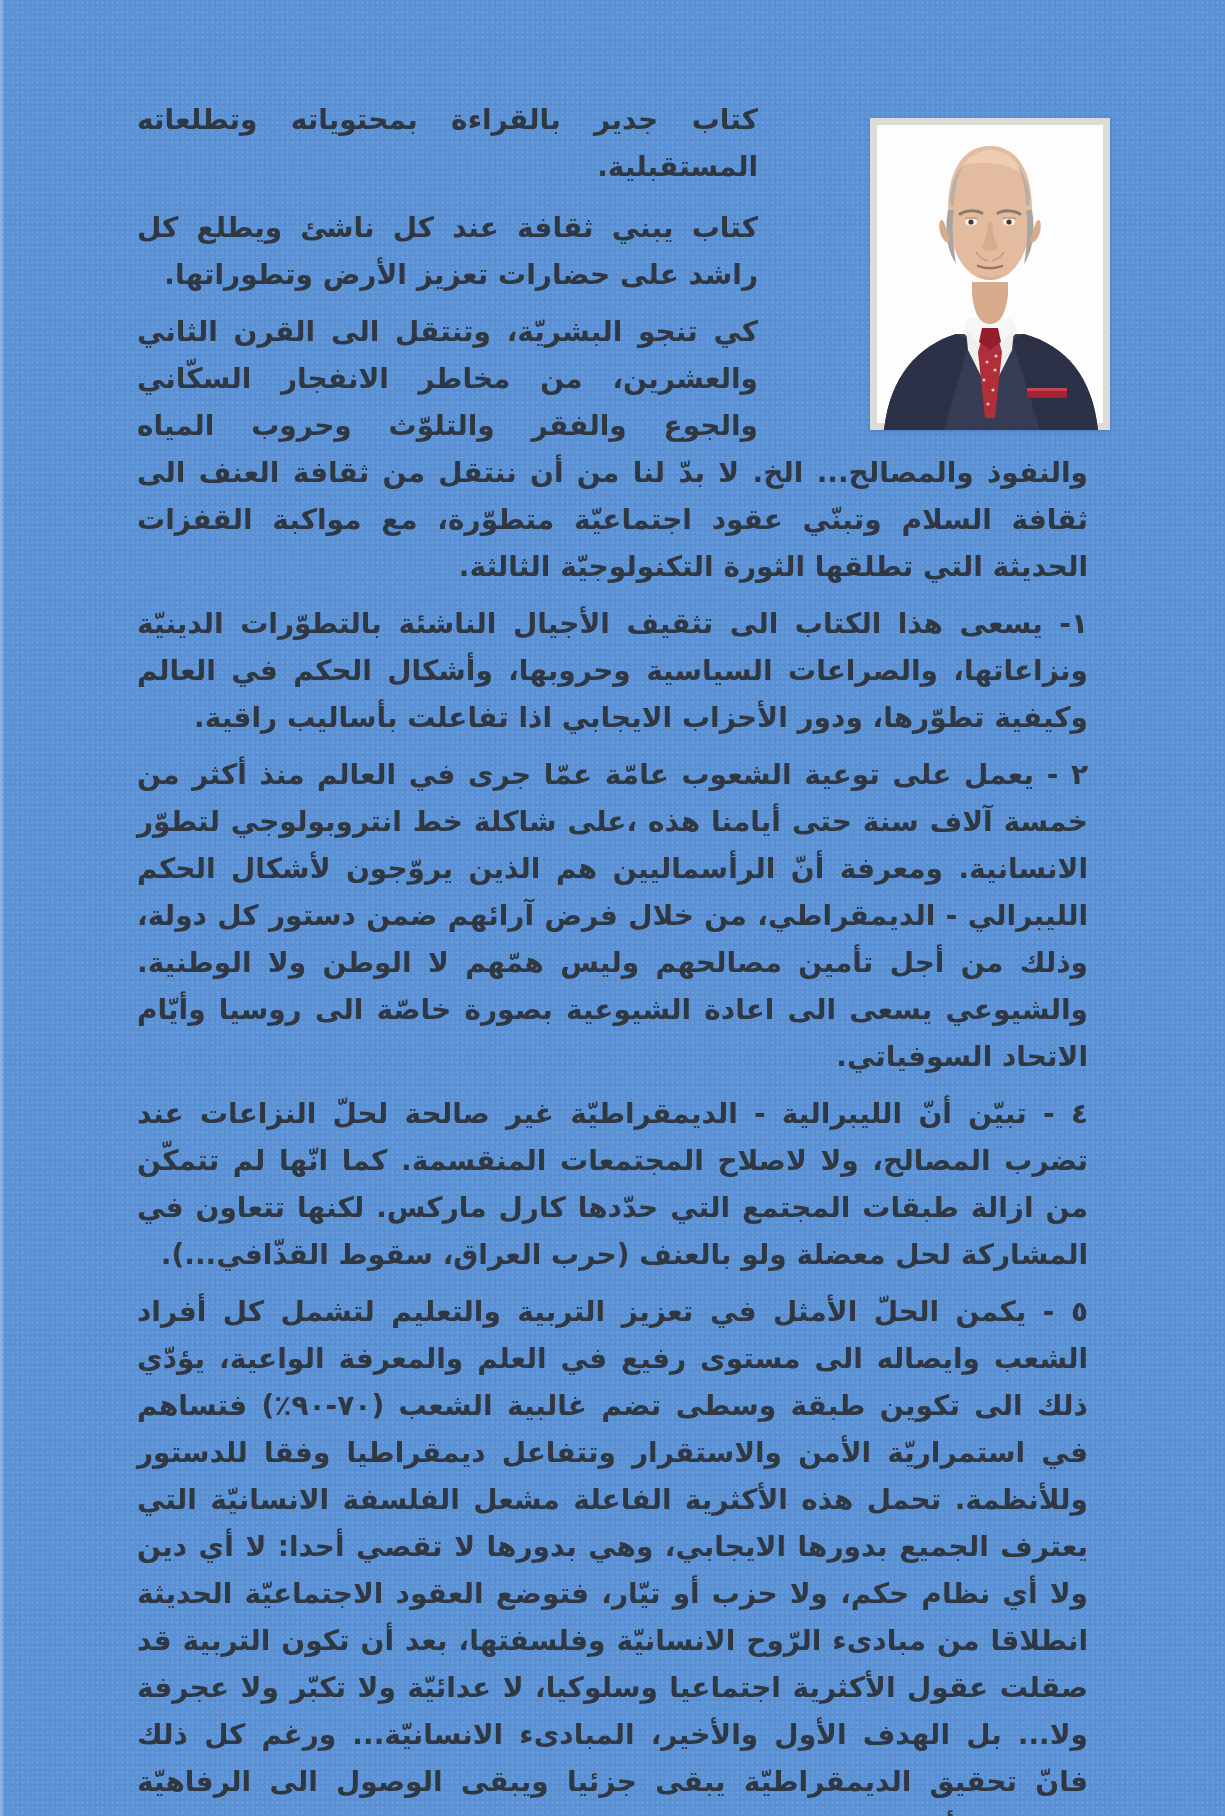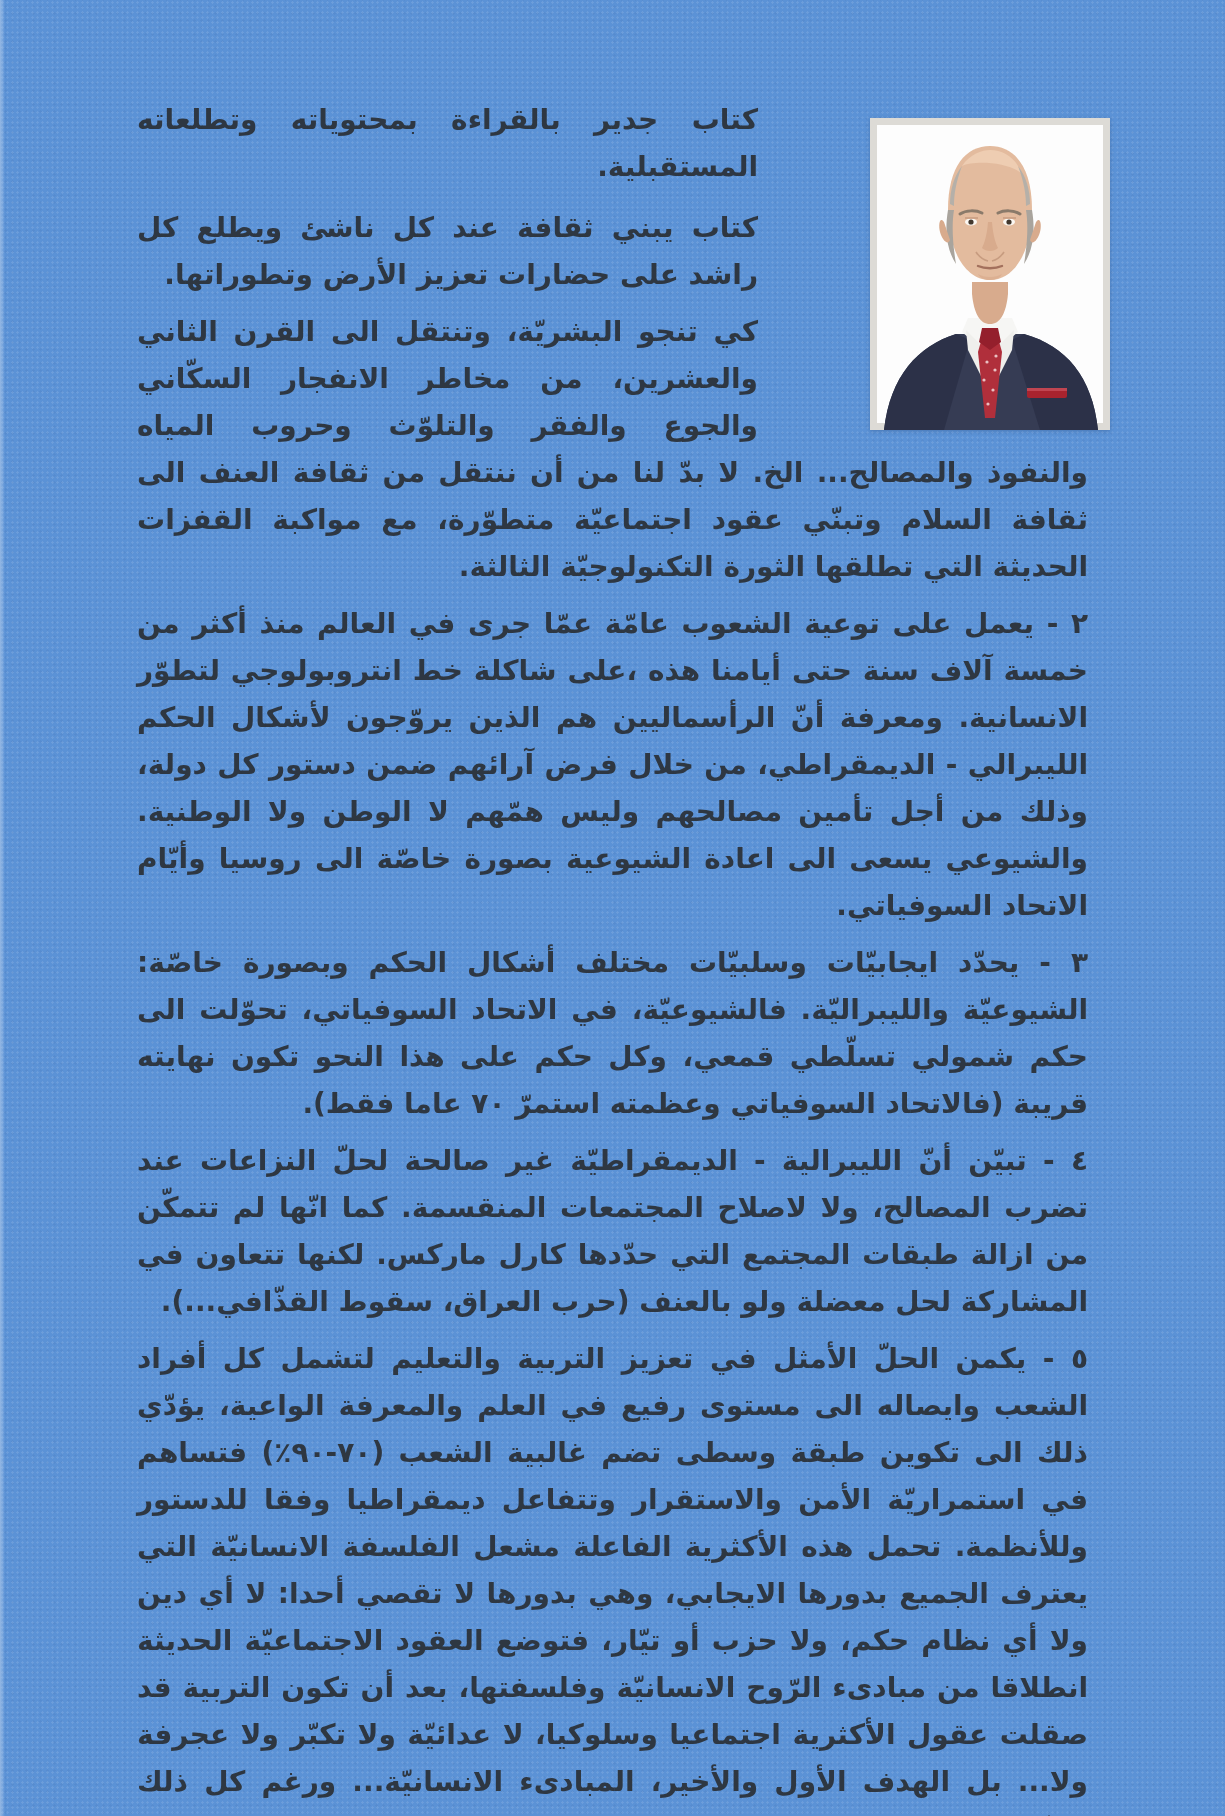--- a/index.html
+++ b/index.html
@@ -129,19 +129,19 @@
           <path d="M108,156 C114,160 126,160 132,156 C128,164 112,164 108,156 Z" fill="#d8ab8d" opacity="0.7"></path>
         </svg>
       </figure>
     </div>
 
     <p class="heading">كتاب جدير بالقراءة بمحتوياته وتطلعاته المستقبلية.</p>
 
     <p class="para">كتاب يبني ثقافة عند كل ناشئ ويطلع كل راشد على حضارات تعزيز الأرض وتطوراتها.</p>
     <p class="para">كي تنجو البشريّة، وتنتقل الى القرن الثاني والعشرين، من مخاطر الانفجار السكّاني والجوع والفقر والتلوّث وحروب المياه والنفوذ والمصالح... الخ. لا بدّ لنا من أن ننتقل من ثقافة العنف الى ثقافة السلام وتبنّي عقود اجتماعيّة متطوّرة، مع مواكبة القفزات الحديثة التي تطلقها الثورة التكنولوجيّة الثالثة.</p>
 
+    <p class="para">١- يسعى هذا الكتاب الى تثقيف الأجيال الناشئة بالتطوّرات الدينيّة ونزاعاتها، والصراعات السياسية وحروبها، وأشكال الحكم في العالم وكيفية تطوّرها، ودور الأحزاب الايجابي اذا تفاعلت بأساليب راقية.</p>
     <p class="para">٢ - يعمل على توعية الشعوب عامّة عمّا جرى في العالم منذ أكثر من خمسة آلاف سنة حتى أيامنا هذه ،على شاكلة خط انتروبولوجي لتطوّر الانسانية. ومعرفة أنّ الرأسماليين هم الذين يروّجون لأشكال الحكم الليبرالي - الديمقراطي، من خلال فرض آرائهم ضمن دستور كل دولة، وذلك من أجل تأمين مصالحهم وليس همّهم لا الوطن ولا الوطنية. والشيوعي يسعى الى اعادة الشيوعية بصورة خاصّة الى روسيا وأيّام الاتحاد السوفياتي.</p>
-    <p class="para">٣ - يحدّد ايجابيّات وسلبيّات مختلف أشكال الحكم وبصورة خاصّة: الشيوعيّة والليبراليّة. فالشيوعيّة، في الاتحاد السوفياتي، تحوّلت الى حكم شمولي تسلّطي قمعي، وكل حكم على هذا النحو تكون نهايته قريبة (فالاتحاد السوفياتي وعظمته استمرّ ٧٠ عاما فقط).</p>
     <p class="para">٤ - تبيّن أنّ الليبرالية - الديمقراطيّة غير صالحة لحلّ النزاعات عند تضرب المصالح، ولا لاصلاح المجتمعات المنقسمة. كما انّها لم تتمكّن من ازالة طبقات المجتمع التي حدّدها كارل ماركس. لكنها تتعاون في المشاركة لحل معضلة ولو بالعنف (حرب العراق، سقوط القذّافي...).</p>
     <p class="para last">٥ - يكمن الحلّ الأمثل في تعزيز التربية والتعليم لتشمل كل أفراد الشعب وايصاله الى مستوى رفيع في العلم والمعرفة الواعية، يؤدّي ذلك الى تكوين طبقة وسطى تضم غالبية الشعب (٧٠-٩٠٪) فتساهم في استمراريّة الأمن والاستقرار وتتفاعل ديمقراطيا وفقا للدستور وللأنظمة. تحمل هذه الأكثرية الفاعلة مشعل الفلسفة الانسانيّة التي يعترف الجميع بدورها الايجابي، وهي بدورها لا تقصي أحدا: لا أي دين ولا أي نظام حكم، ولا حزب أو تيّار، فتوضع العقود الاجتماعيّة الحديثة انطلاقا من مبادىء الرّوح الانسانيّة وفلسفتها، بعد أن تكون التربية قد صقلت عقول الأكثرية اجتماعيا وسلوكيا، لا عدائيّة ولا تكبّر ولا عجرفة ولا... بل الهدف الأول والأخير، المبادىء الانسانيّة... ورغم كل ذلك فانّ تحقيق الديمقراطيّة يبقى جزئيا ويبقى الوصول الى الرفاهيّة والسعادة أمرا صعبا لكنه ممكنا.</p>
 
   </div>
 </div>
 
 </body></html>

